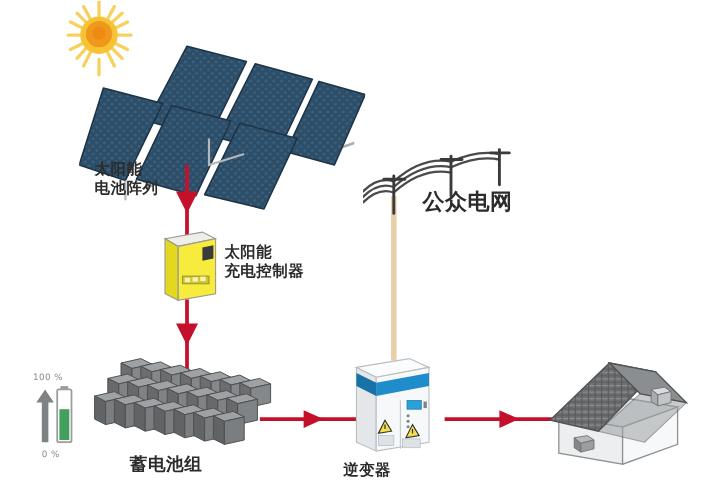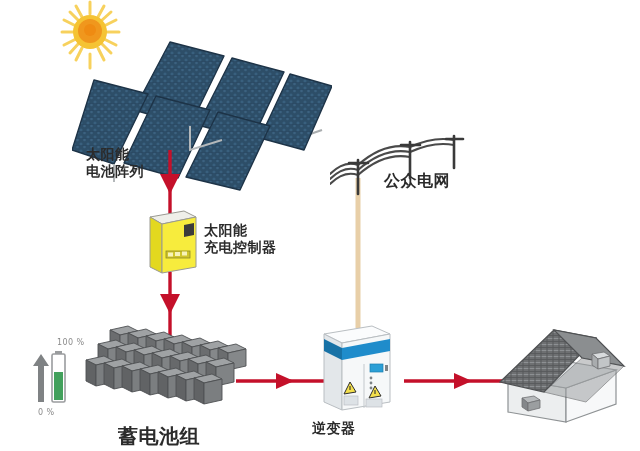--- a/index.html
+++ b/index.html
@@ -128,21 +128,21 @@
   <div class="abs" style="left:30px;top:348px;">
     <svg width="44" height="62" viewBox="0 0 44 62">
       <g>
         <polygon points="11,6 19,18 14,18 14,54 8,54 8,18 3,18" fill="#7f8284"></polygon>
       </g>
       <rect x="25" y="3" width="7" height="3" fill="#9a9c9e"></rect>
       <rect x="22" y="6" width="13" height="48" rx="1.5" fill="#ffffff" stroke="#9a9c9e" stroke-width="1.6"></rect>
       <rect x="24" y="24" width="9" height="28" fill="#42a05c"></rect>
     </svg>
   </div>
-  <div class="pct" style="left:30px;top:338px;margin-left:27px;">100 %</div>
+  <div class="pct" style="left:30px;top:338px;">100 %</div>
   <div class="pct" style="left:38px;top:408px;">0 %</div>
 
   <div class="abs" style="left:84px;top:322px;">
     <svg width="172" height="92" viewBox="0 0 172 92">
       <g stroke="#4e5052" stroke-width=".9">
 
         <g>
           <polygon points="26,8 44,4 54,9 36,13" fill="#9fa2a4"></polygon>
             <polygon points="26,8 36,13 36,30 26,25" fill="#6b6d6f"></polygon>
             <polygon points="36,13 54,9 54,26 36,30" fill="#85888a"></polygon>
@@ -210,21 +210,21 @@
             <polygon points="92,53 102,58 102,79 92,74" fill="#616365"></polygon>
             <polygon points="102,58 120,54 120,75 102,79" fill="#7b7e80"></polygon>
           <polygon points="110,56 128,52 138,57 120,61" fill="#9fa2a4"></polygon>
             <polygon points="110,56 120,61 120,82 110,77" fill="#616365"></polygon>
             <polygon points="120,61 138,57 138,78 120,82" fill="#7b7e80"></polygon>
         </g>
       </g>
     </svg>
   </div>
 
-  <div class="lbl" style="left:118px;top:424px;width:84px;font-size:20px;">蓄电池组</div>
+  <div class="lbl" style="left:118px;top:412px;width:84px;font-size:16px;">蓄电池组</div>
 
   <div class="abs" style="left:236px;top:370px;">
     <svg width="90" height="22" viewBox="0 0 90 22">
       <line x1="0" y1="11" x2="88" y2="11" stroke="#c4102a" stroke-width="3.4"></line>
       <polygon points="40,3 58,11 40,19" fill="#c4102a"></polygon>
     </svg>
   </div>
 
   <div class="abs" style="left:352px;top:178px;">
     <svg width="12" height="150" viewBox="0 0 12 150">
@@ -248,21 +248,21 @@
         <line x1="28" y1="26" x2="28" y2="60"></line>
         <line x1="19" y1="29" x2="38" y2="29"></line>
         <line x1="80" y1="8" x2="80" y2="44"></line>
         <line x1="71" y1="11" x2="90" y2="11"></line>
         <line x1="124" y1="2" x2="124" y2="34"></line>
         <line x1="116" y1="5" x2="133" y2="5"></line>
       </g>
     </svg>
   </div>
 
-  <div class="lbl" style="left:384px;top:171px;width:86px;font-size:16px;">公众电网</div>
+  <div class="lbl" style="left:384px;top:171px;width:86px;font-size:20px;">公众电网</div>
 
   <div class="abs" style="left:314px;top:320px;">
     <svg width="84" height="96" viewBox="0 0 84 96">
       <polygon points="10,14 58,6 76,14 28,23" fill="#fbfcfd" stroke="#b9bec2" stroke-width="1"></polygon>
       <polygon points="10,14 28,23 28,90 10,82" fill="#e3e7ea" stroke="#b9bec2" stroke-width="1"></polygon>
       <polygon points="28,23 76,14 76,82 28,90" fill="#f6f8f9" stroke="#b9bec2" stroke-width="1"></polygon>
       <polygon points="28,28 76,19 76,31 28,40" fill="#1f8ccb"></polygon>
       <polygon points="10,19 28,28 28,40 10,31" fill="#1872a6"></polygon>
       <line x1="50" y1="44" x2="50" y2="88" stroke="#c3c8cc" stroke-width="1"></line>
       <rect x="56" y="44" width="13" height="8" fill="#2b9fd6" stroke="#1b7fb0" stroke-width=".7"></rect>

